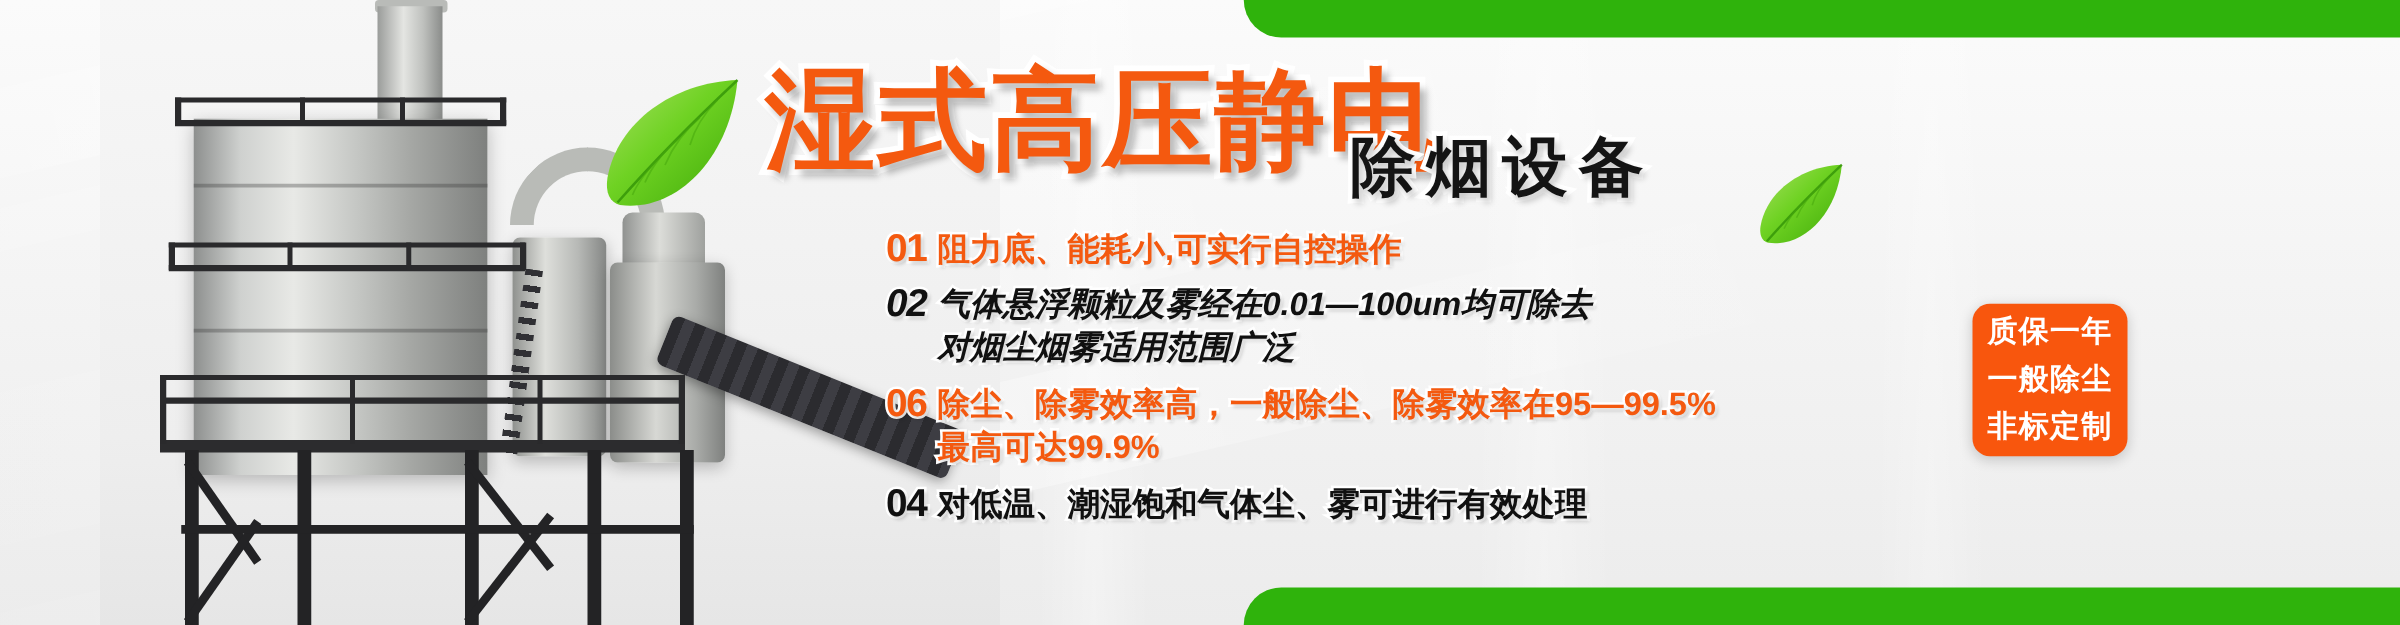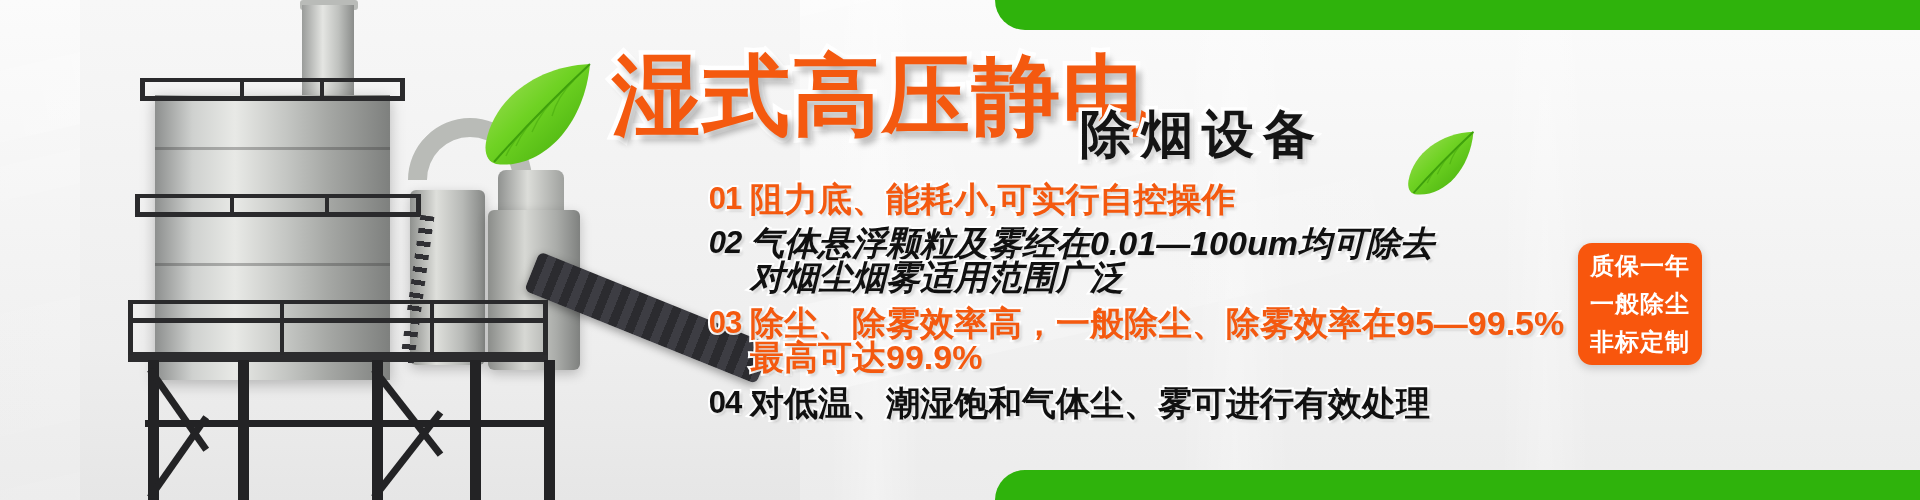--- a/index.html
+++ b/index.html
@@ -110,21 +110,21 @@
   
   .features{position:absolute;left:700px;top:182px;width:860px;}
   .feat{display:flex;align-items:flex-start;margin-bottom:6px;white-space:nowrap;}
   .feat .num{
     font-size:31px;font-weight:bold;line-height:34px;letter-spacing:-1px;
     width:50px;flex:0 0 50px;
     -webkit-text-stroke:4px #ffffff;paint-order:stroke fill;
     text-shadow:2px 2px 3px rgba(0,0,0,.18);
     text-align:center;
   }
-  .feat .body{font-size:34px;font-weight:bold;line-height:34px;}
+  .feat .body{font-size:26px;font-weight:bold;line-height:34px;}
   .feat .body .l{
     display:block;
     -webkit-text-stroke:4px #ffffff;paint-order:stroke fill;
     text-shadow:2px 2px 3px rgba(0,0,0,.18);
   }
   .feat.orange .num,.feat.orange .body .l{color:#f4590f;}
   .feat.dark   .num,.feat.dark   .body .l{color:#101010;}
   .f1{margin-bottom:10px;}
   .f2{margin-bottom:12px;font-style:italic;}
   .f3{margin-bottom:12px;}
@@ -265,21 +265,21 @@
 
     <div class="feat dark f2">
       <span class="num">02</span>
       <span class="body">
         <span class="l">气体悬浮颗粒及雾经在0.01—100um均可除去</span>
         <span class="l">对烟尘烟雾适用范围广泛</span>
       </span>
     </div>
 
     <div class="feat orange f3">
-      <span class="num">03</span>
+      <span class="num">06</span>
       <span class="body">
         <span class="l">除尘、除雾效率高，一般除尘、除雾效率在95—99.5%</span>
         <span class="l">最高可达99.9%</span>
       </span>
     </div>
 
     <div class="feat dark">
       <span class="num">04</span>
       <span class="body">
         <span class="l">对低温、潮湿饱和气体尘、雾可进行有效处理</span>

